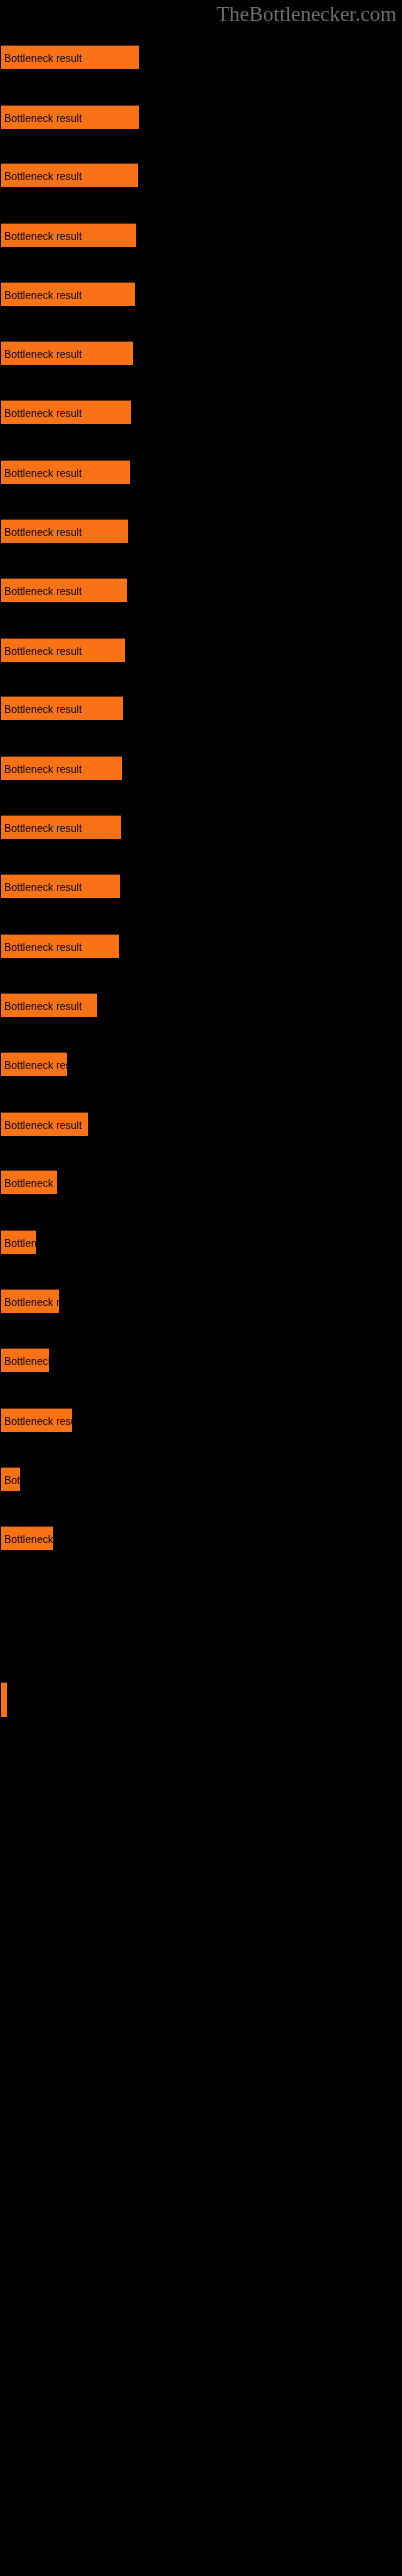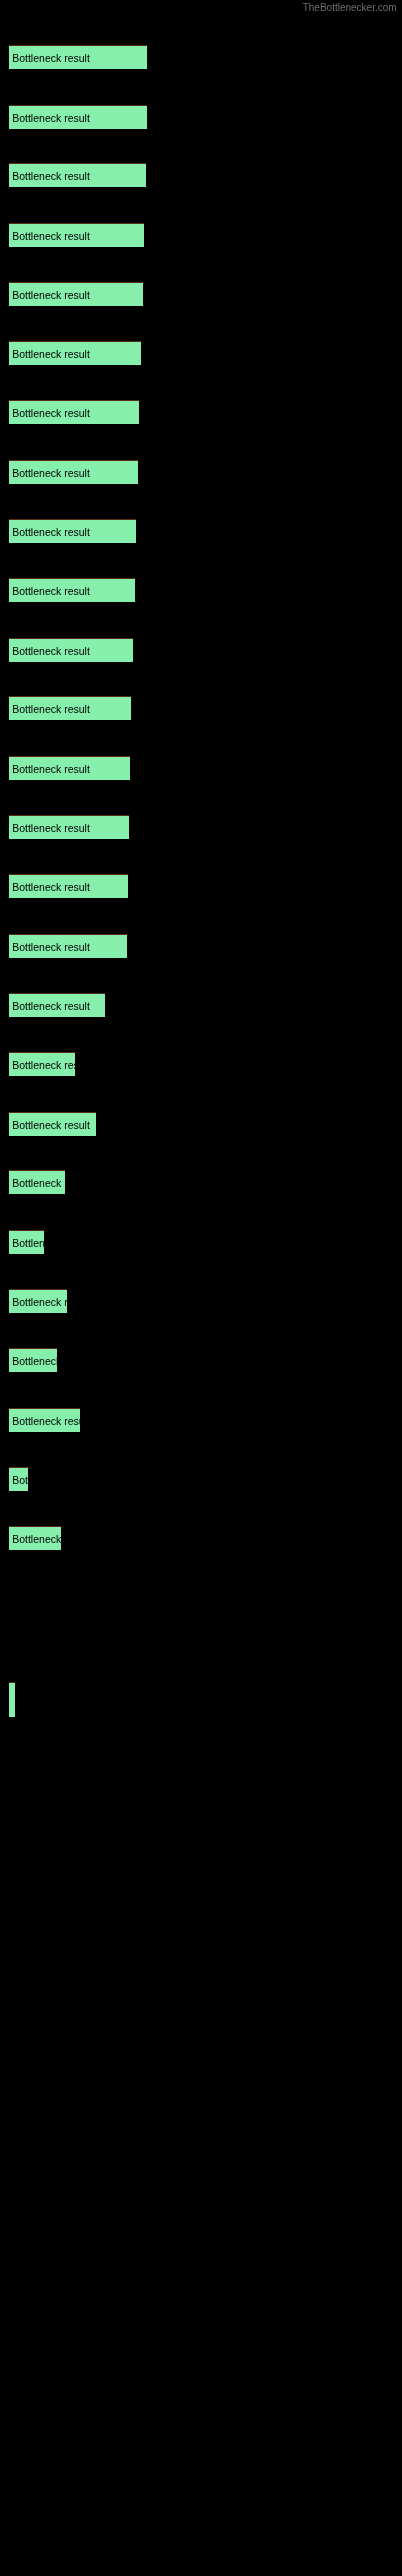--- a/index.html
+++ b/index.html
@@ -6,31 +6,31 @@
   body{
     width:403px;height:2576px;position:relative;overflow:hidden;
     font-family:"Liberation Sans", sans-serif;
     background:#000000;
   }
   #chart{position:absolute;left:0;top:0;width:403px;height:2576px;}
   .site-title{
     position:absolute;
     right:6.4px;
     top:1.6px;
-    font-size:10px;
+    font-size:21px;
     color:#6e6e6e;
     letter-spacing:0px;
     white-space:nowrap;
-    font-family:Liberation Sans, sans-serif;
+    font-family:Liberation Serif, serif;
   }
   .bar{
     position:absolute;
-    left:9px;
+    left:1px;
     height:24px;
-    background:#86efac;
+    background:#f97316;
     border-top:1.6px solid #5a2d12;
     box-sizing:border-box;
     overflow:hidden;
     white-space:nowrap;
   }
   .bar .bar-label{
     position:absolute;
     left:3.2px;
     top:50%;
     transform:translateY(-50%);

